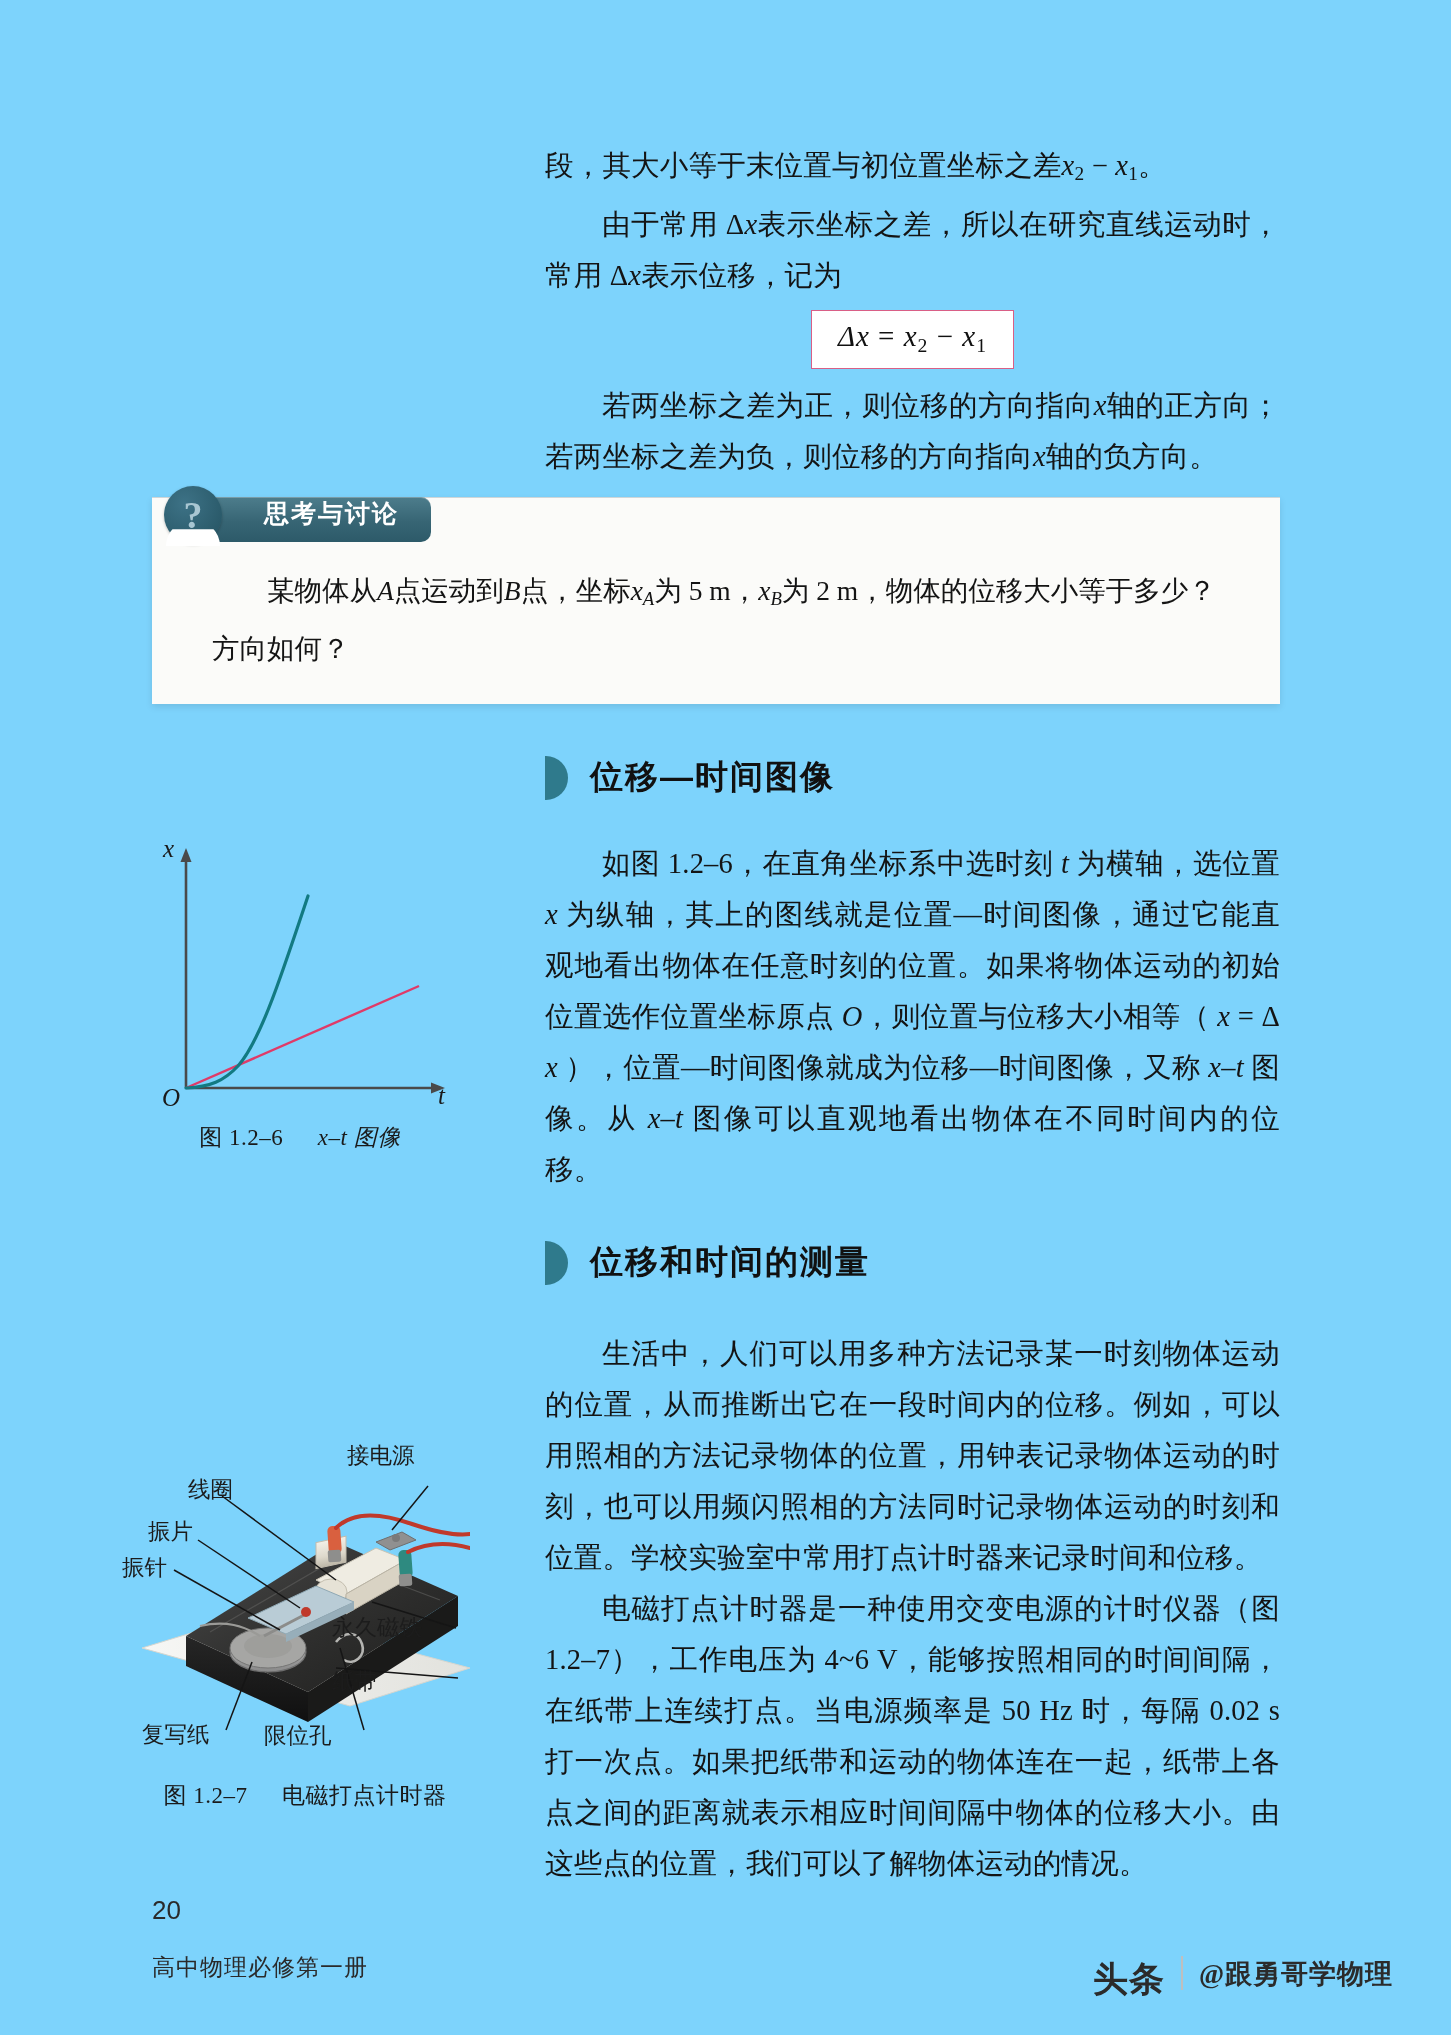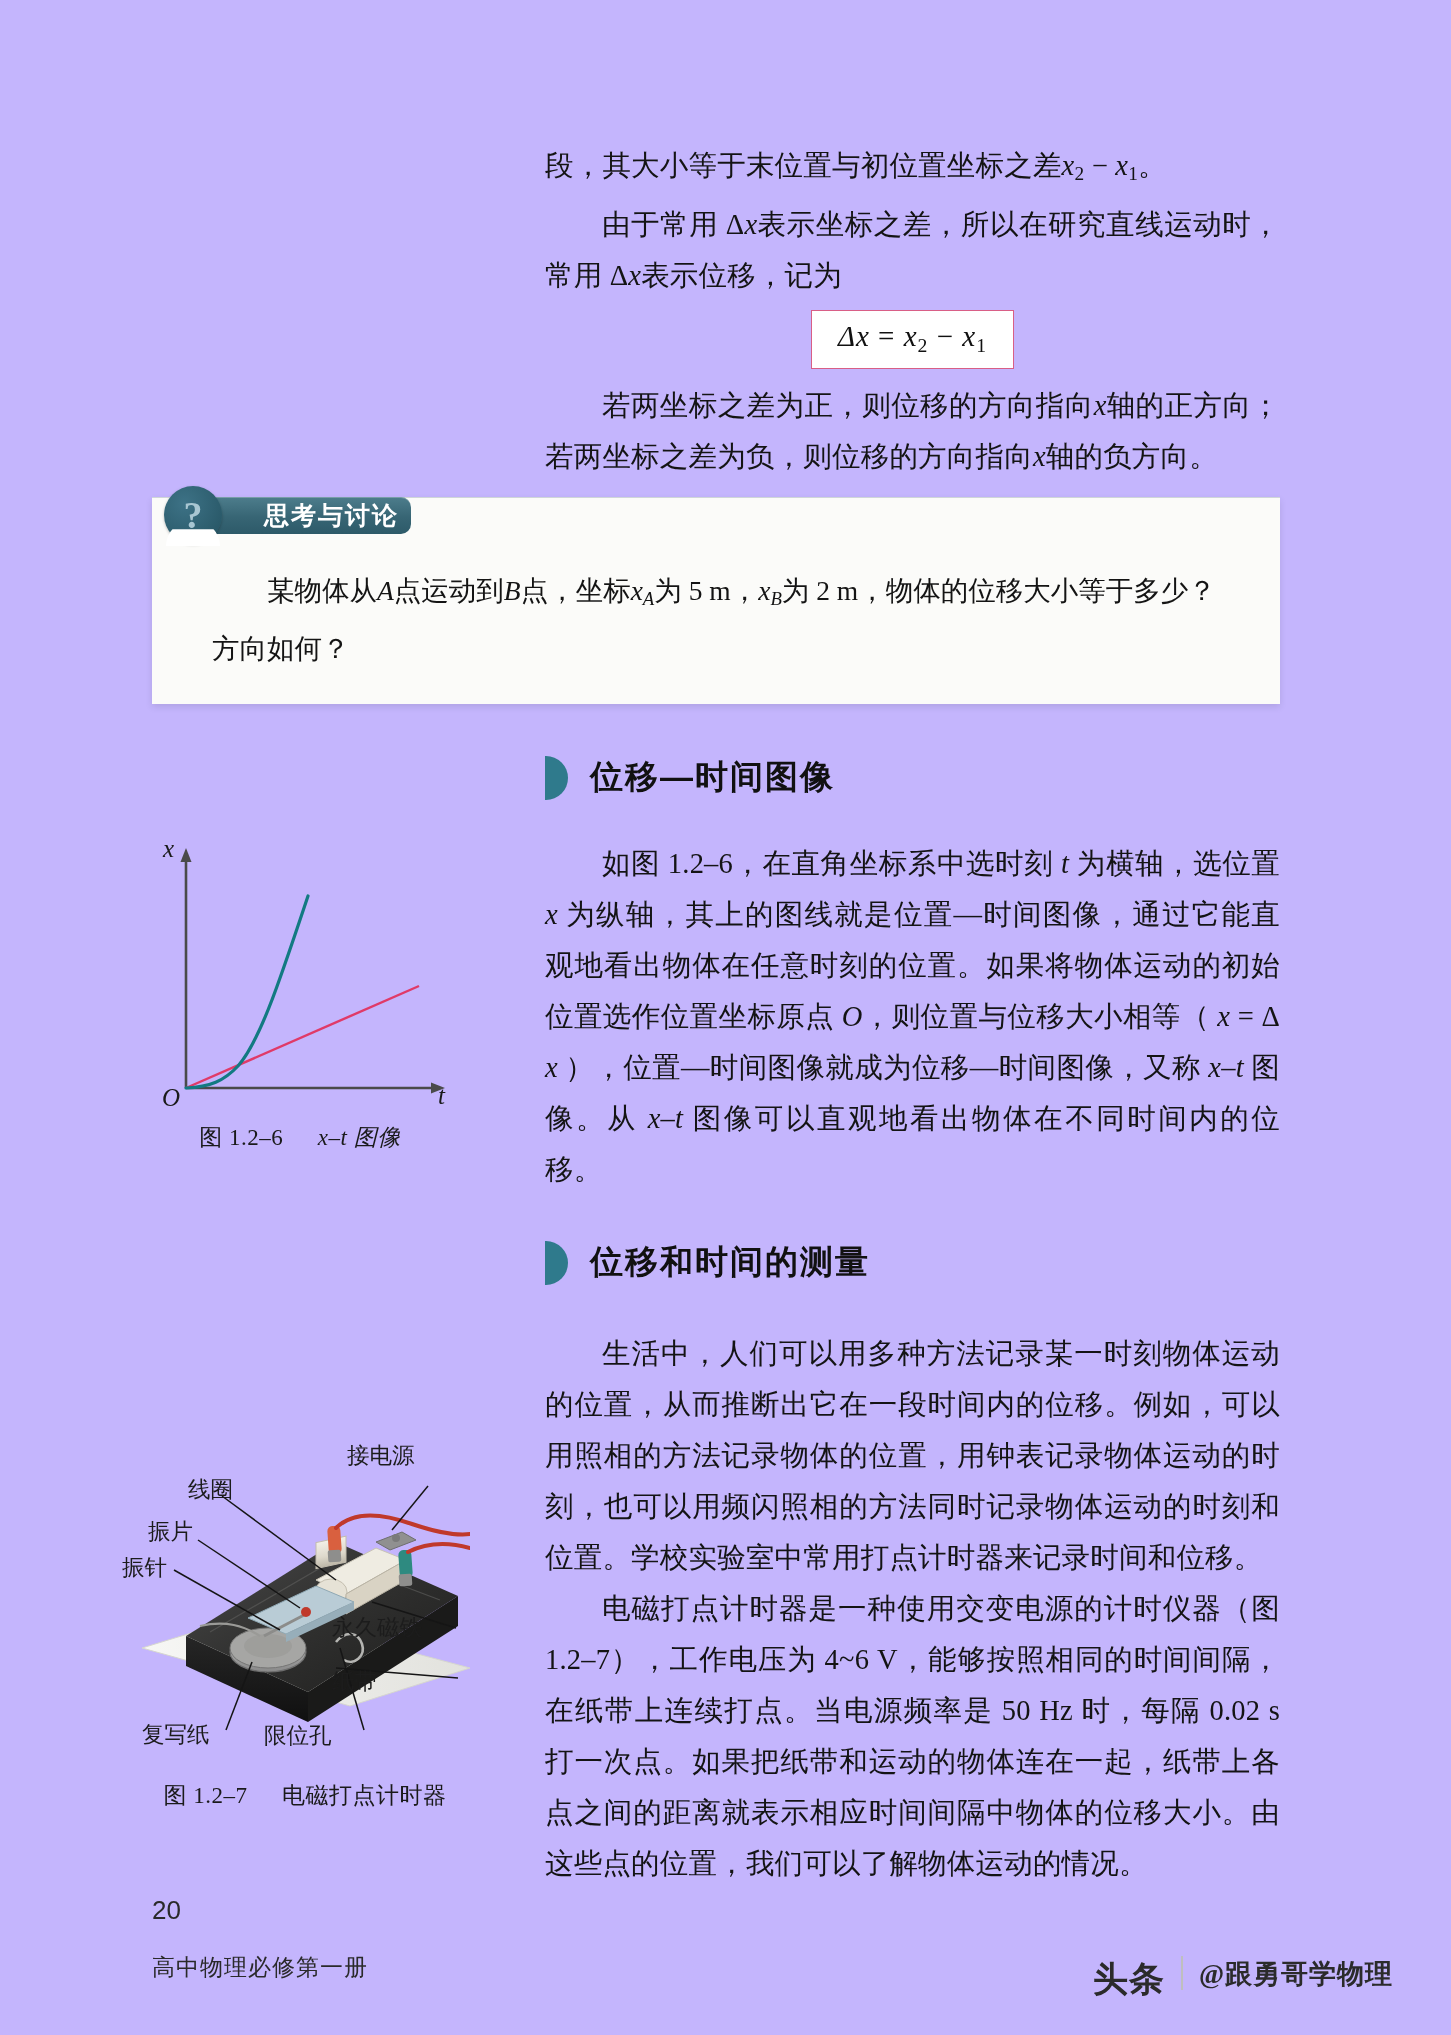--- a/index.html
+++ b/index.html
@@ -12,21 +12,21 @@
     height: 2035px;
     position: relative;
     font-family: "Liberation Serif", "DejaVu Serif", serif;
     color: #1a1a1a;
     overflow: hidden;
   }
 
   .page {
     position: absolute;
     inset: 0;
-    background: #c4b5fd;
+    background: #7dd3fc;
   }
 
   .body-col {
     position: absolute;
     left: 545px;
     width: 735px;
     font-size: 28.5px;
     line-height: 51px;
     text-align: justify;
     letter-spacing: 0.2px;
@@ -77,26 +77,26 @@
     position: relative;
     height: 46px;
     margin-left: 12px;
     display: flex;
     align-items: center;
   }
   .badge-tab {
     position: absolute;
     left: 52px;
     top: -1px;
-    height: 37px;
-    padding: 0 12px 0 48px;
+    height: 45px;
+    padding: 0 32px 0 48px;
     background: linear-gradient(180deg,#4d7d8c 0%, #376574 55%, #2d5a69 100%);
     border-radius: 0 10px 10px 0;
     display: flex;
-    align-items: center;
+    align-items: flex-start;
     color: #ffffff;
     font-size: 25px;
     font-weight: bold;
     letter-spacing: 2px;
     font-family: "Liberation Sans", sans-serif;
     box-shadow: inset 0 1px 0 rgba(255,255,255,0.25);
   }
   .badge-circle {
     position: absolute;
     left: 0;

